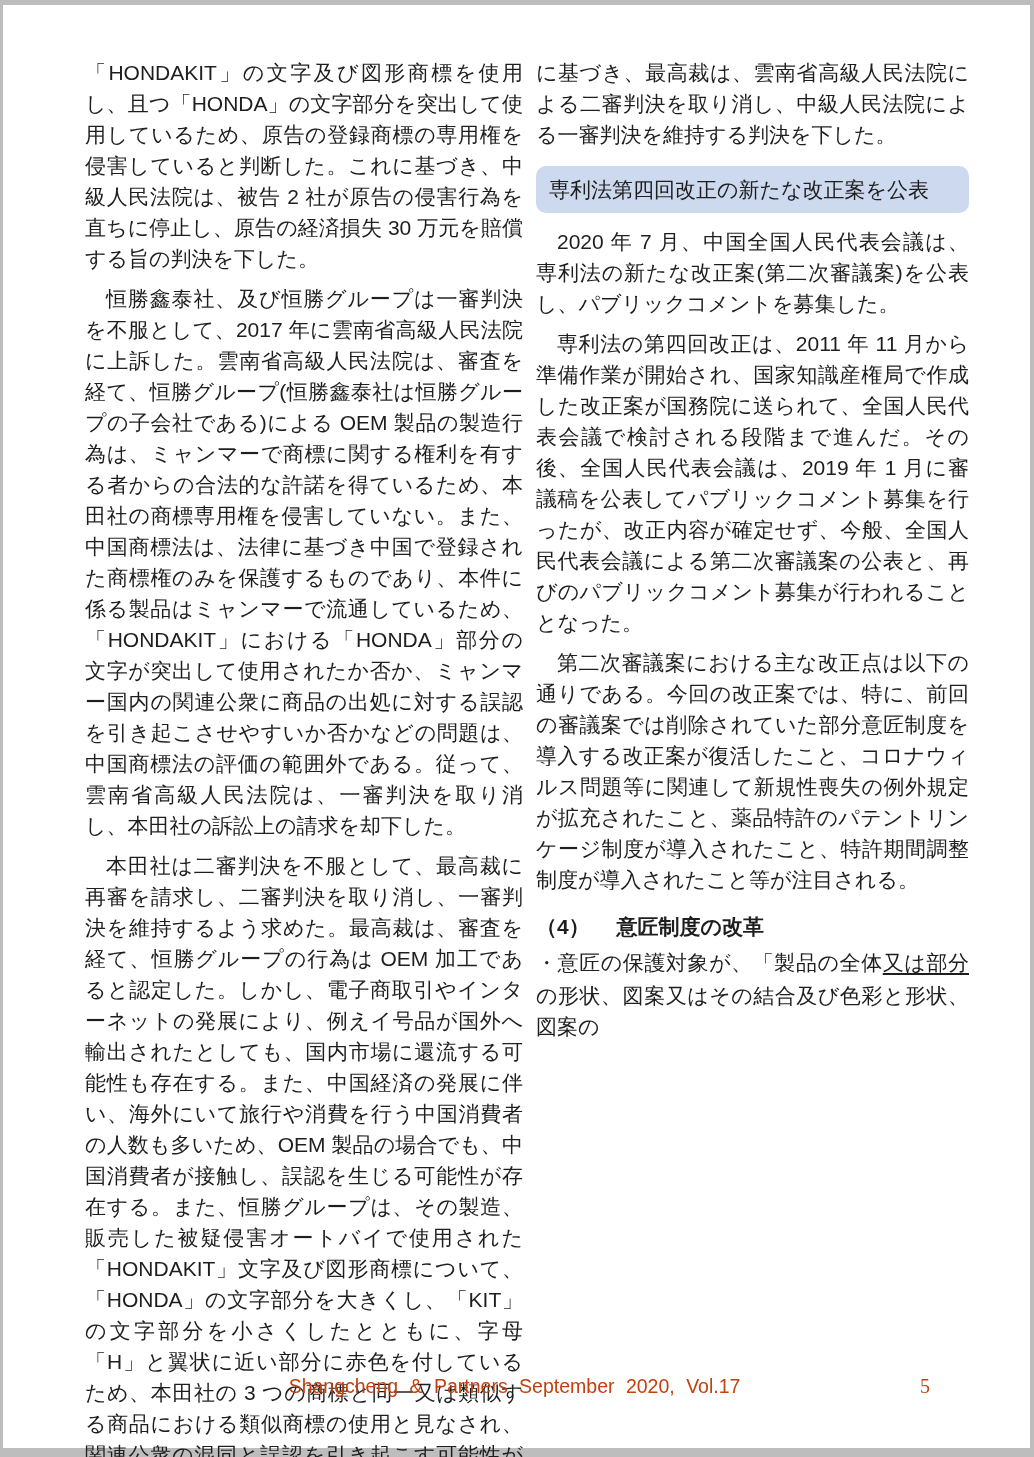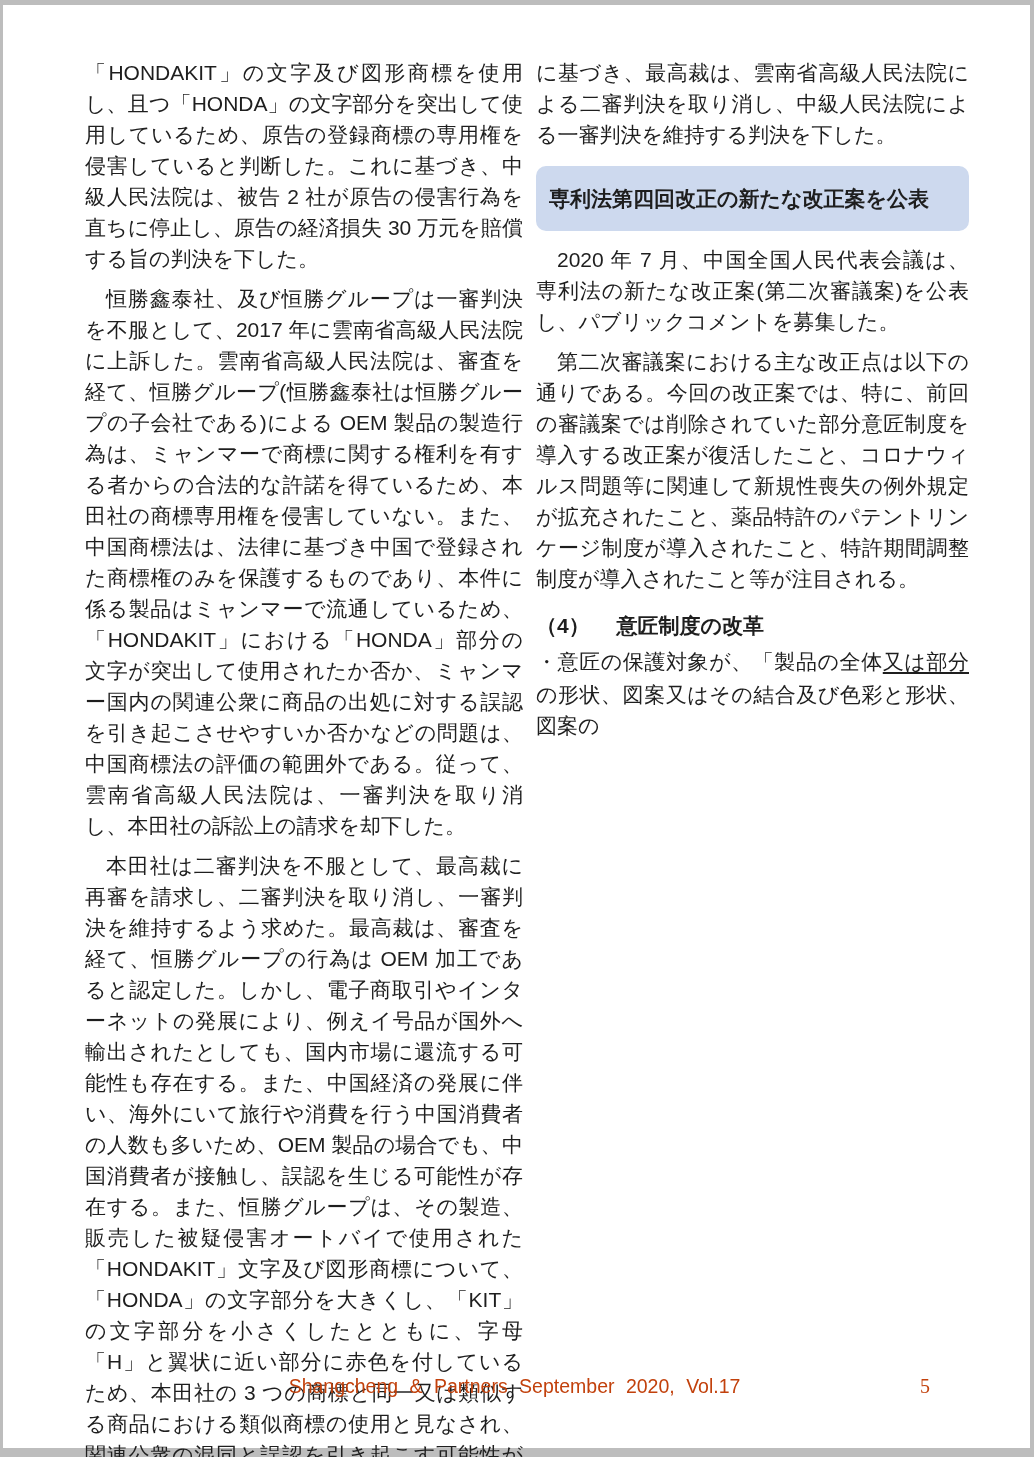--- a/index.html
+++ b/index.html
@@ -35,22 +35,22 @@
   .column.right { left: 533px; width: 433px; }
   .para {
     margin: 0 0 9px 0;
   }
   .para.indent {
     text-indent: 21px;
   }
   .section-heading {
     background: #cdd9ee;
     border-radius: 10px;
-    padding: 17px 13px;
-    font-weight: bold;
+    padding: 8px 13px;
+    font-weight: normal;
     font-size: 21px;
     margin: 16px 0 13px 0;
     text-align: left;
   }
   .sub-heading {
     font-weight: bold;
     margin: 16px 0 5px 0;
     text-align: left;
   }
   .u-seg {
@@ -91,20 +91,21 @@
     <p class="para indent">恒勝鑫泰社、及び恒勝グループは一審判決を不服として、2017 年に雲南省高級人民法院に上訴した。雲南省高級人民法院は、審査を経て、恒勝グループ(恒勝鑫泰社は恒勝グループの子会社である)による OEM 製品の製造行為は、ミャンマーで商標に関する権利を有する者からの合法的な許諾を得ているため、本田社の商標専用権を侵害していない。また、中国商標法は、法律に基づき中国で登録された商標権のみを保護するものであり、本件に係る製品はミャンマーで流通しているため、「HONDAKIT」における「HONDA」部分の文字が突出して使用されたか否か、ミャンマー国内の関連公衆に商品の出処に対する誤認を引き起こさせやすいか否かなどの問題は、中国商標法の評価の範囲外である。従って、雲南省高級人民法院は、一審判決を取り消し、本田社の訴訟上の請求を却下した。</p>
     <p class="para indent">本田社は二審判決を不服として、最高裁に再審を請求し、二審判決を取り消し、一審判決を維持するよう求めた。最高裁は、審査を経て、恒勝グループの行為は OEM 加工であると認定した。しかし、電子商取引やインターネットの発展により、例えイ号品が国外へ輸出されたとしても、国内市場に還流する可能性も存在する。また、中国経済の発展に伴い、海外にいて旅行や消費を行う中国消費者の人数も多いため、OEM 製品の場合でも、中国消費者が接触し、誤認を生じる可能性が存在する。また、恒勝グループは、その製造、販売した被疑侵害オートバイで使用された「HONDAKIT」文字及び図形商標について、「HONDA」の文字部分を大きくし、「KIT」の文字部分を小さくしたとともに、字母「H」と翼状に近い部分に赤色を付しているため、本田社の 3 つの商標と同一又は類似する商品における類似商標の使用と見なされ、関連公衆の混同と誤認を引き起こす可能性がある。上記の理由</p>
   </div>
 
   <div class="column right">
     <p class="para">に基づき、最高裁は、雲南省高級人民法院による二審判決を取り消し、中級人民法院による一審判決を維持する判決を下した。</p>
 
     <div class="section-heading" style="background: rgb(205, 217, 238);">専利法第四回改正の新たな改正案を公表</div>
 
     <p class="para indent">2020 年 7 月、中国全国人民代表会議は、専利法の新たな改正案(第二次審議案)を公表し、パブリックコメントを募集した。</p>
+    <p class="para indent">専利法の第四回改正は、2011 年 11 月から準備作業が開始され、国家知識産権局で作成した改正案が国務院に送られて、全国人民代表会議で検討される段階まで進んだ。その後、全国人民代表会議は、2019 年 1 月に審議稿を公表してパブリックコメント募集を行ったが、改正内容が確定せず、今般、全国人民代表会議による第二次審議案の公表と、再びのパブリックコメント募集が行われることとなった。</p>
     <p class="para indent">第二次審議案における主な改正点は以下の通りである。今回の改正案では、特に、前回の審議案では削除されていた部分意匠制度を導入する改正案が復活したこと、コロナウィルス問題等に関連して新規性喪失の例外規定が拡充されたこと、薬品特許のパテントリンケージ制度が導入されたこと、特許期間調整制度が導入されたこと等が注目される。</p>
 
     <div class="sub-heading">（4）　 意匠制度の改革</div>
 
     <p class="para">
       <span>・意匠の保護対象が、「製品の全体</span><span class="u-seg">又は部分</span><span>の形状、図案又はその結合及び色彩と形状、図案の</span>
     </p>
   </div>
 
   <div class="footer">

